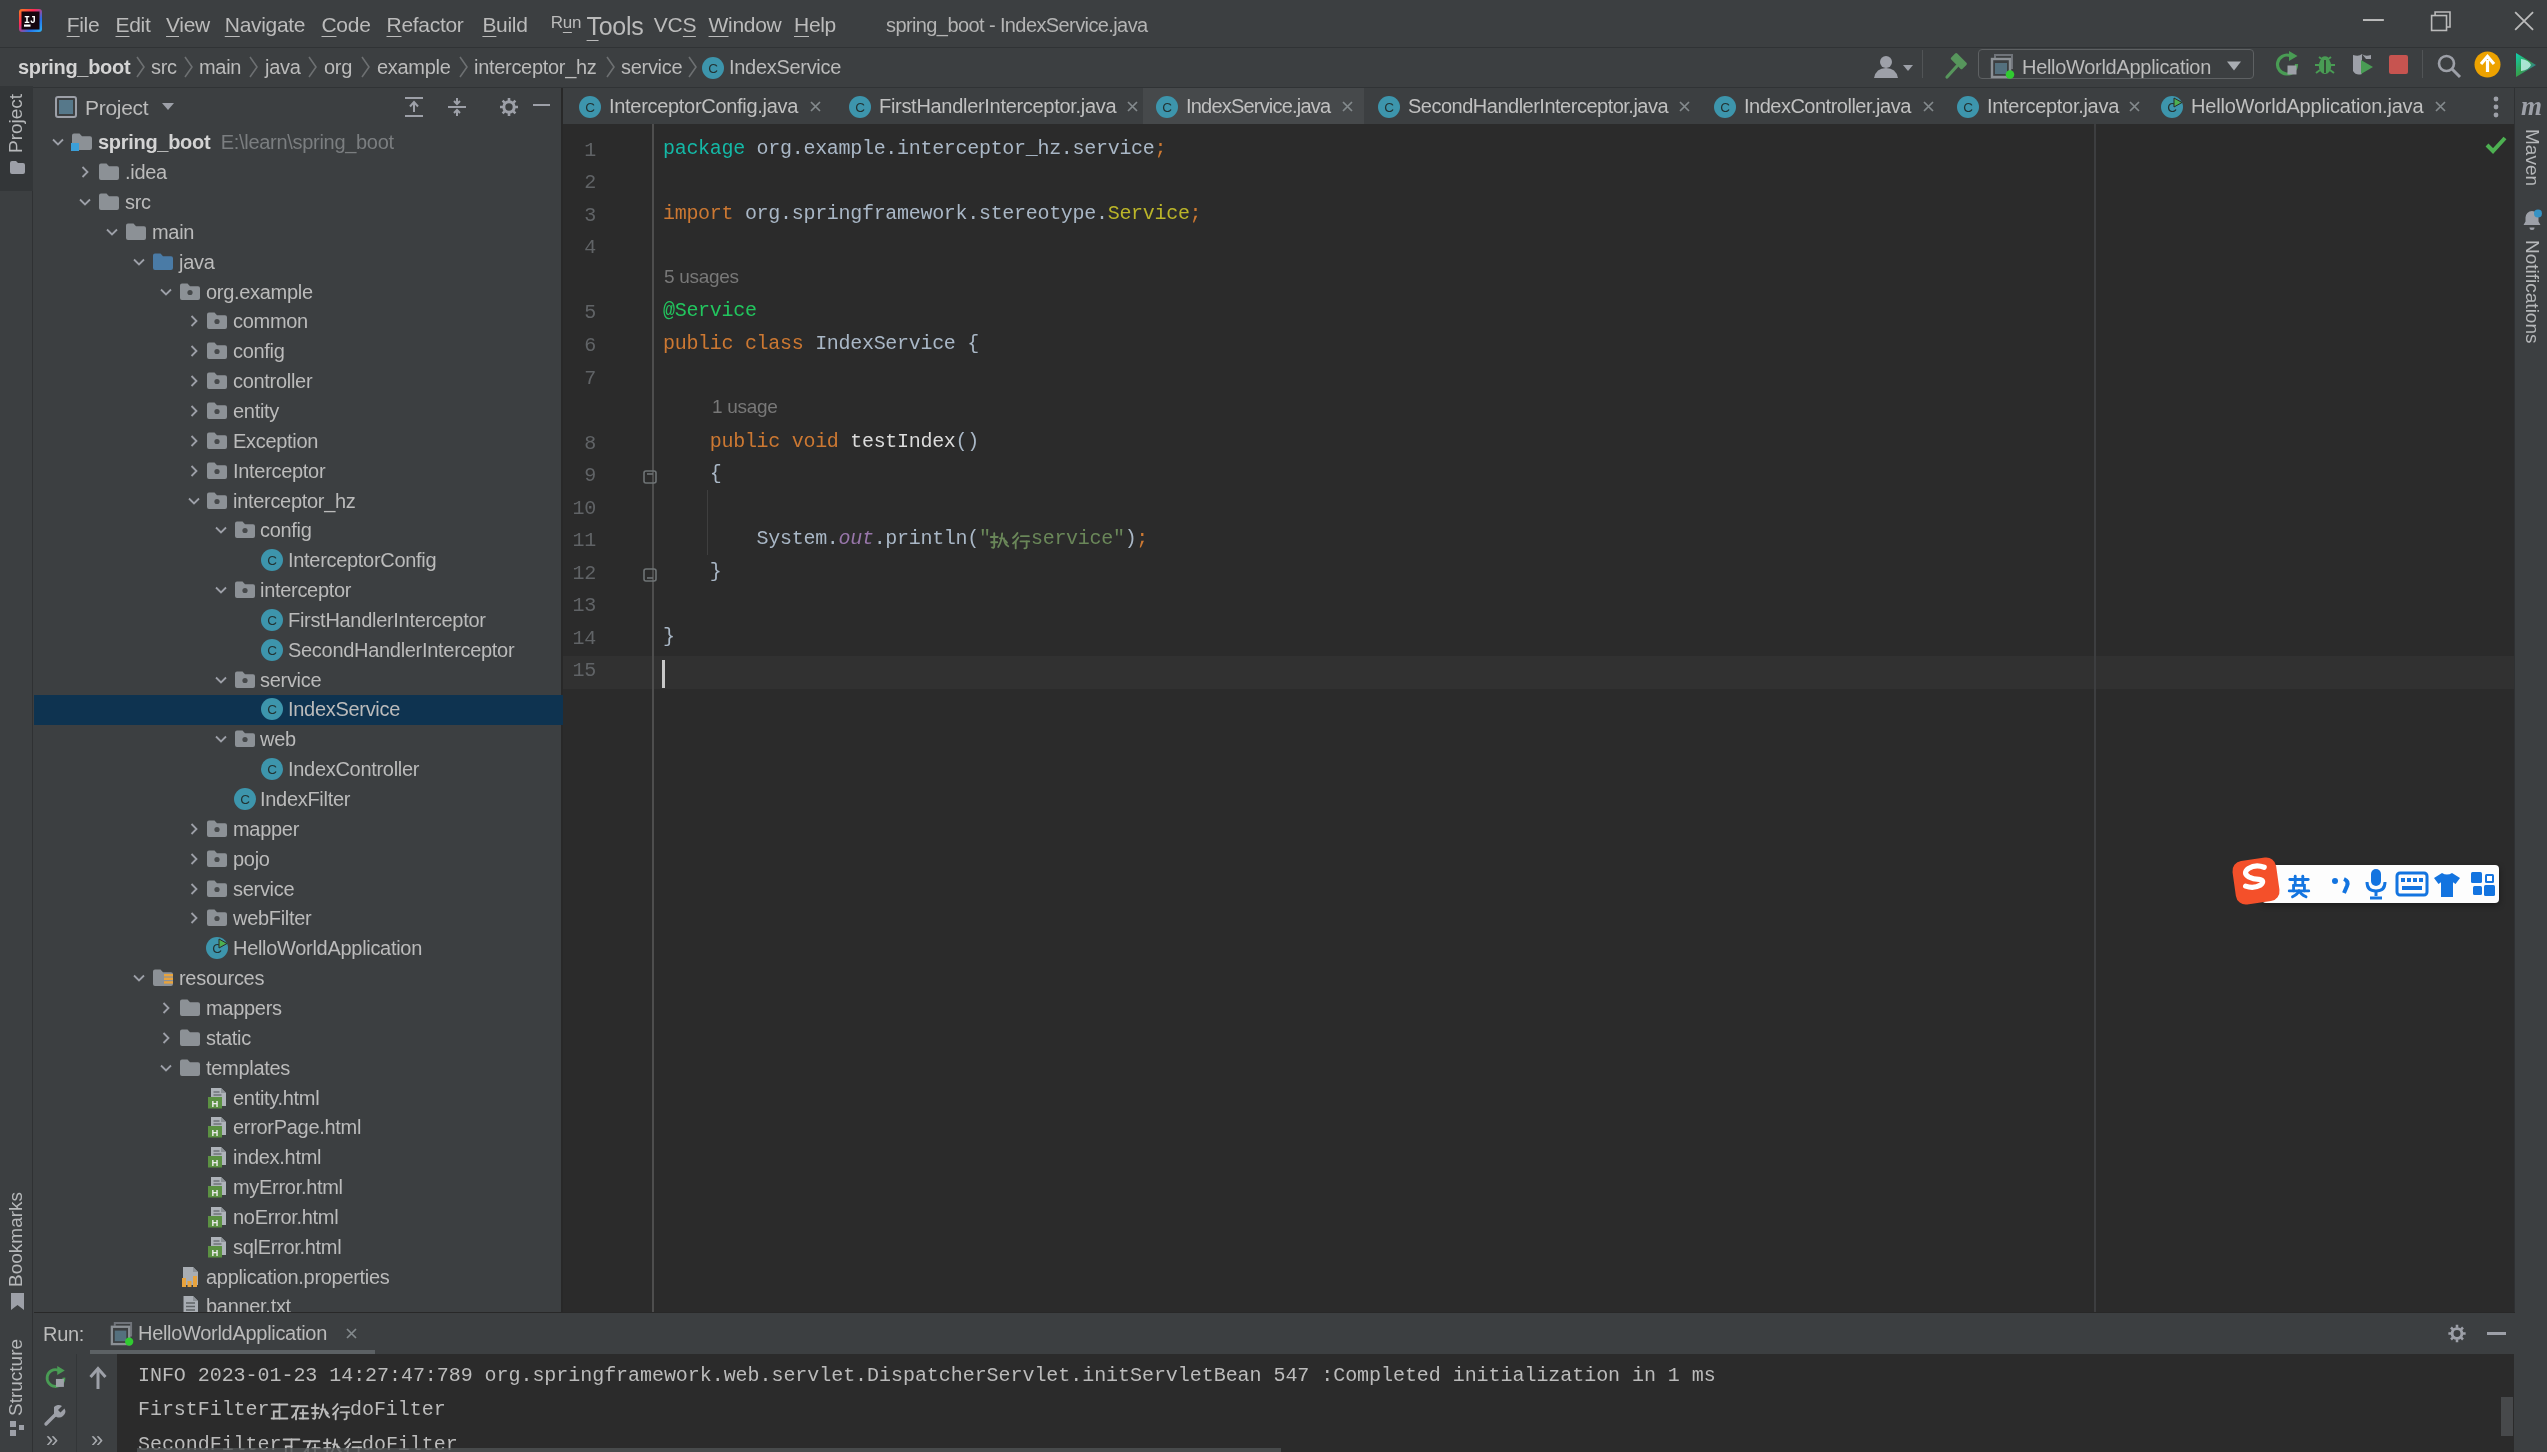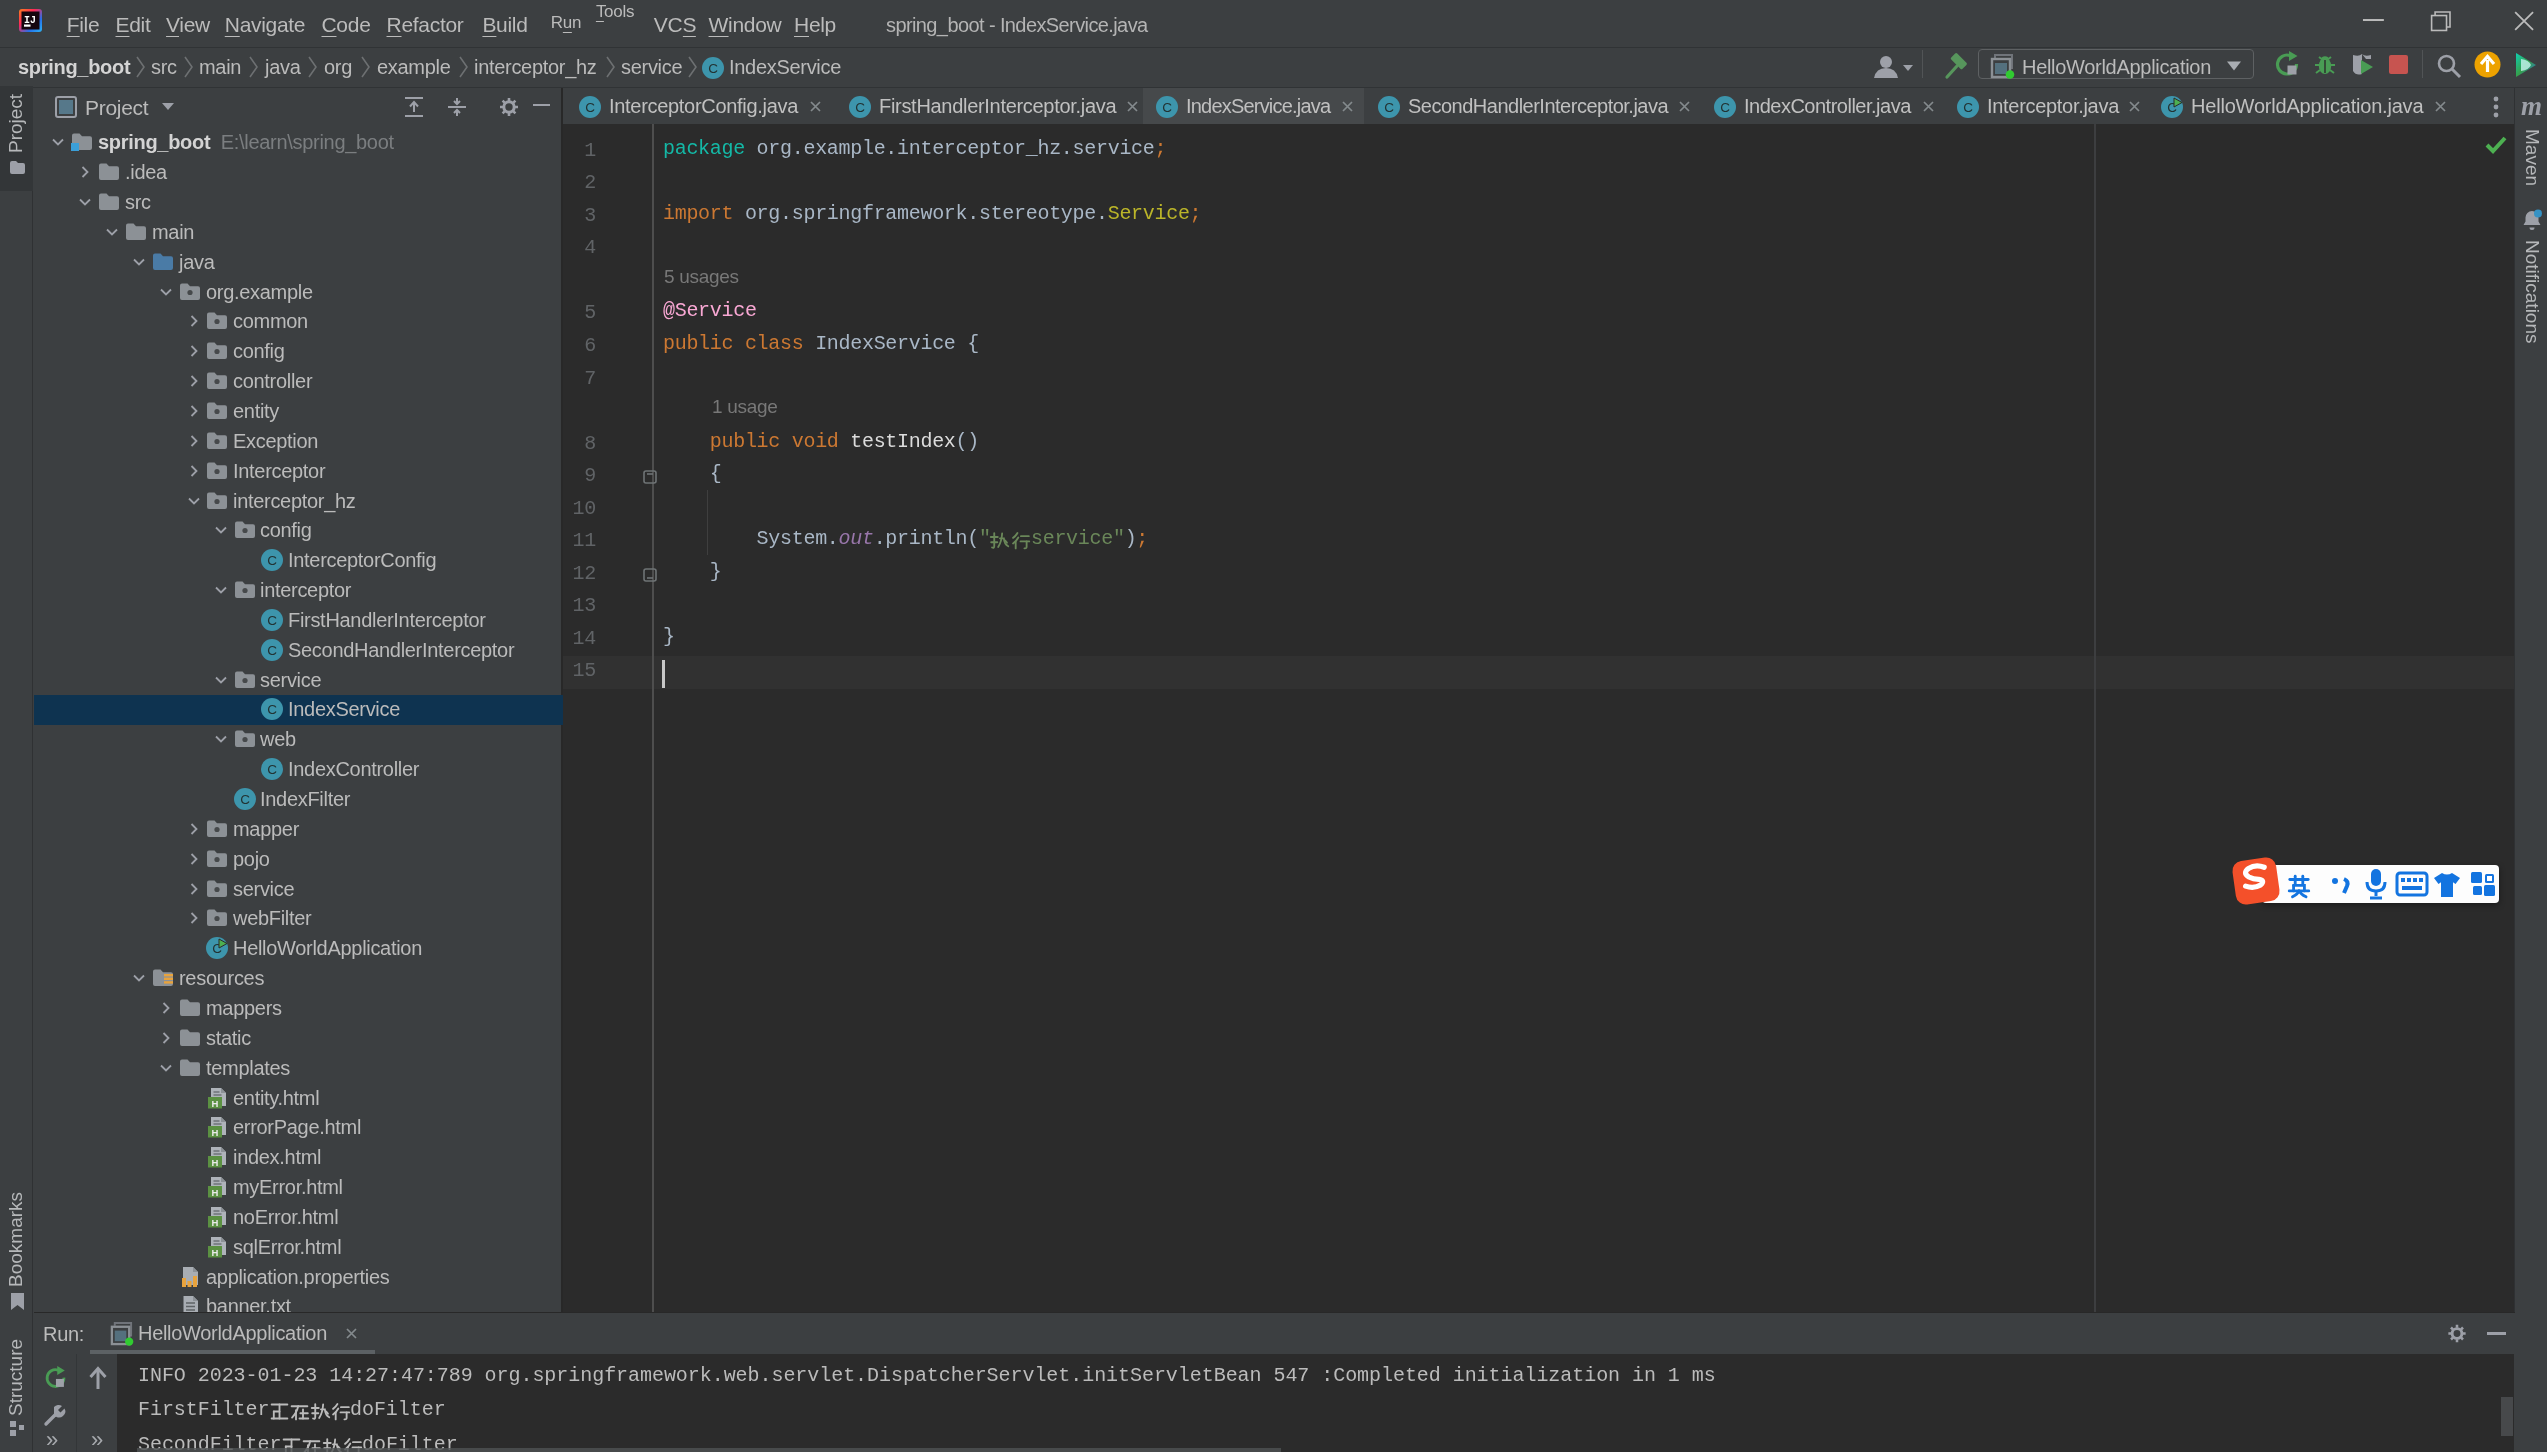--- a/index.html
+++ b/index.html
@@ -25,21 +25,21 @@
 <rect x="5" y="15.5" width="6.5" height="2.2" fill="#fff"></rect>
   </svg>
 <div class="ab ui" style="left:83px;top:13px;transform:translateX(-50%);font-size:21px"><span style="border-bottom:1.5px solid #bbbbbb">F</span>ile</div>
 <div class="ab ui" style="left:133px;top:13px;transform:translateX(-50%);font-size:21px"><span style="border-bottom:1.5px solid #bbbbbb">E</span>dit</div>
 <div class="ab ui" style="left:188px;top:13px;transform:translateX(-50%);font-size:21px"><span style="border-bottom:1.5px solid #bbbbbb">V</span>iew</div>
 <div class="ab ui" style="left:265px;top:13px;transform:translateX(-50%);font-size:21px"><span style="border-bottom:1.5px solid #bbbbbb">N</span>avigate</div>
 <div class="ab ui" style="left:346px;top:13px;transform:translateX(-50%);font-size:21px"><span style="border-bottom:1.5px solid #bbbbbb">C</span>ode</div>
 <div class="ab ui" style="left:425px;top:13px;transform:translateX(-50%);font-size:21px"><span style="border-bottom:1.5px solid #bbbbbb">R</span>efactor</div>
 <div class="ab ui" style="left:505px;top:13px;transform:translateX(-50%);font-size:21px"><span style="border-bottom:1.5px solid #bbbbbb">B</span>uild</div>
 <div class="ab ui" style="left:566px;top:13px;transform:translateX(-50%);font-size:17px">R<span style="border-bottom:1.5px solid #bbbbbb">u</span>n</div>
-<div class="ab ui" style="left:615px;top:2px;transform:translateX(-50%);font-size:17px"><span style="border-bottom:1.5px solid #bbbbbb">T</span>ools</div>
+<div class="ab ui" style="left:615px;top:12px;transform:translateX(-50%);font-size:25px"><span style="border-bottom:1.5px solid #bbbbbb">T</span>ools</div>
 <div class="ab ui" style="left:675px;top:13px;transform:translateX(-50%);font-size:21px">VC<span style="border-bottom:1.5px solid #bbbbbb">S</span></div>
 <div class="ab ui" style="left:745px;top:13px;transform:translateX(-50%);font-size:21px"><span style="border-bottom:1.5px solid #bbbbbb">W</span>indow</div>
 <div class="ab ui" style="left:815px;top:13px;transform:translateX(-50%);font-size:21px"><span style="border-bottom:1.5px solid #bbbbbb">H</span>elp</div>
 <div class="ab ui" style="left:886px;top:14px;font-size:20px;letter-spacing:-0.6px;color:#b4b4b4">spring_boot - IndexService.java</div>
 <svg class="ab" style="left:2356px;top:0" width="191" height="48" viewBox="0 0 192 48">
 <rect x="7" y="19" width="21" height="2" fill="#bbb"></rect>
 <rect x="76" y="15.5" width="15" height="15" fill="none" stroke="#bbb" stroke-width="1.6"></rect>
 <path d="M79.5 15.5 v-3.5 h15 v15 h-3.5" fill="none" stroke="#bbb" stroke-width="1.6"></path>
 <path d="M160 12 l18 18 M178 12 l-18 18" stroke="#bbb" stroke-width="1.8"></path>
   </svg>
@@ -581,21 +581,21 @@
     <rect x="3" y="3" width="12" height="12" rx="2" fill="none" stroke="#6f7476" stroke-width="1.6"></rect>
     <path d="M6 6 h6" stroke="#6f7476" stroke-width="1.6"></path>
   </svg>
 <svg class="ab" style="left:641px;top:566px" width="18" height="18" viewBox="0 0 18 18">
     <rect x="3" y="3" width="12" height="12" rx="2" fill="none" stroke="#6f7476" stroke-width="1.6"></rect>
     <path d="M6 12 h6" stroke="#6f7476" stroke-width="1.6"></path>
   </svg>
 <div class="ab mono" style="left:663px;top:137px;color:#a9b7c6"><span style="color:#14b8a6;text-align:right;">package</span><span style="color:#a9b7c6;"> org.example.interceptor_hz.service</span><span style="color:#cc7832;">;</span></div>
 <div class="ab mono" style="left:663px;top:202px;color:#a9b7c6"><span style="color:#cc7832;">import</span><span style="color:#a9b7c6;"> org.springframework.stereotype.</span><span style="color:#bbb529;">Service</span><span style="color:#cc7832;">;</span></div>
 <div class="ab ui" style="left:664px;top:266px;color:#787878;font-size:19px">5 usages</div>
-<div class="ab mono" style="left:663px;top:299px;color:#a9b7c6"><span style="color:#f9a8d4;margin-top:31px;">@Service</span></div>
+<div class="ab mono" style="left:663px;top:299px;color:#a9b7c6"><span style="color:#22c55e;margin-top:31px;">@Service</span></div>
 <div class="ab mono" style="left:663px;top:332px;color:#a9b7c6"><span style="color:#cc7832;">public class</span><span style="color:#a9b7c6;"> IndexService {</span></div>
 <div class="ab ui" style="left:712px;top:396px;color:#787878;font-size:19px">1 usage</div>
 <div class="ab mono" style="left:663px;top:430px;color:#a9b7c6"><span style="color:#a9b7c6;">    </span><span style="color:#cc7832;">public void </span><span style="color:#dcdcdc;">testIndex</span><span style="color:#a9b7c6;">()</span></div>
 <div class="ab mono" style="left:663px;top:462px;color:#a9b7c6"><span style="color:#a9b7c6;">    {</span></div>
 <div class="ab mono" style="left:663px;top:527px;color:#a9b7c6"><span style="color:#a9b7c6;">        System.</span><span style="color:#9876aa;font-style:italic">out</span><span style="color:#a9b7c6;">.println(</span><span style="color:#6a8759;">"</span></div>
 <svg class="ab" style="left:989px;top:530px" width="21" height="21" viewBox="0 0 24 24">
     <g fill="none" stroke="#6a8759" stroke-width="2.1" stroke-linecap="round">
       <path d="M6 3.5 V18.5 Q6 21 3.5 20"></path>
       <path d="M2 8 H10"></path>
       <path d="M2.5 14 H9.5"></path>

